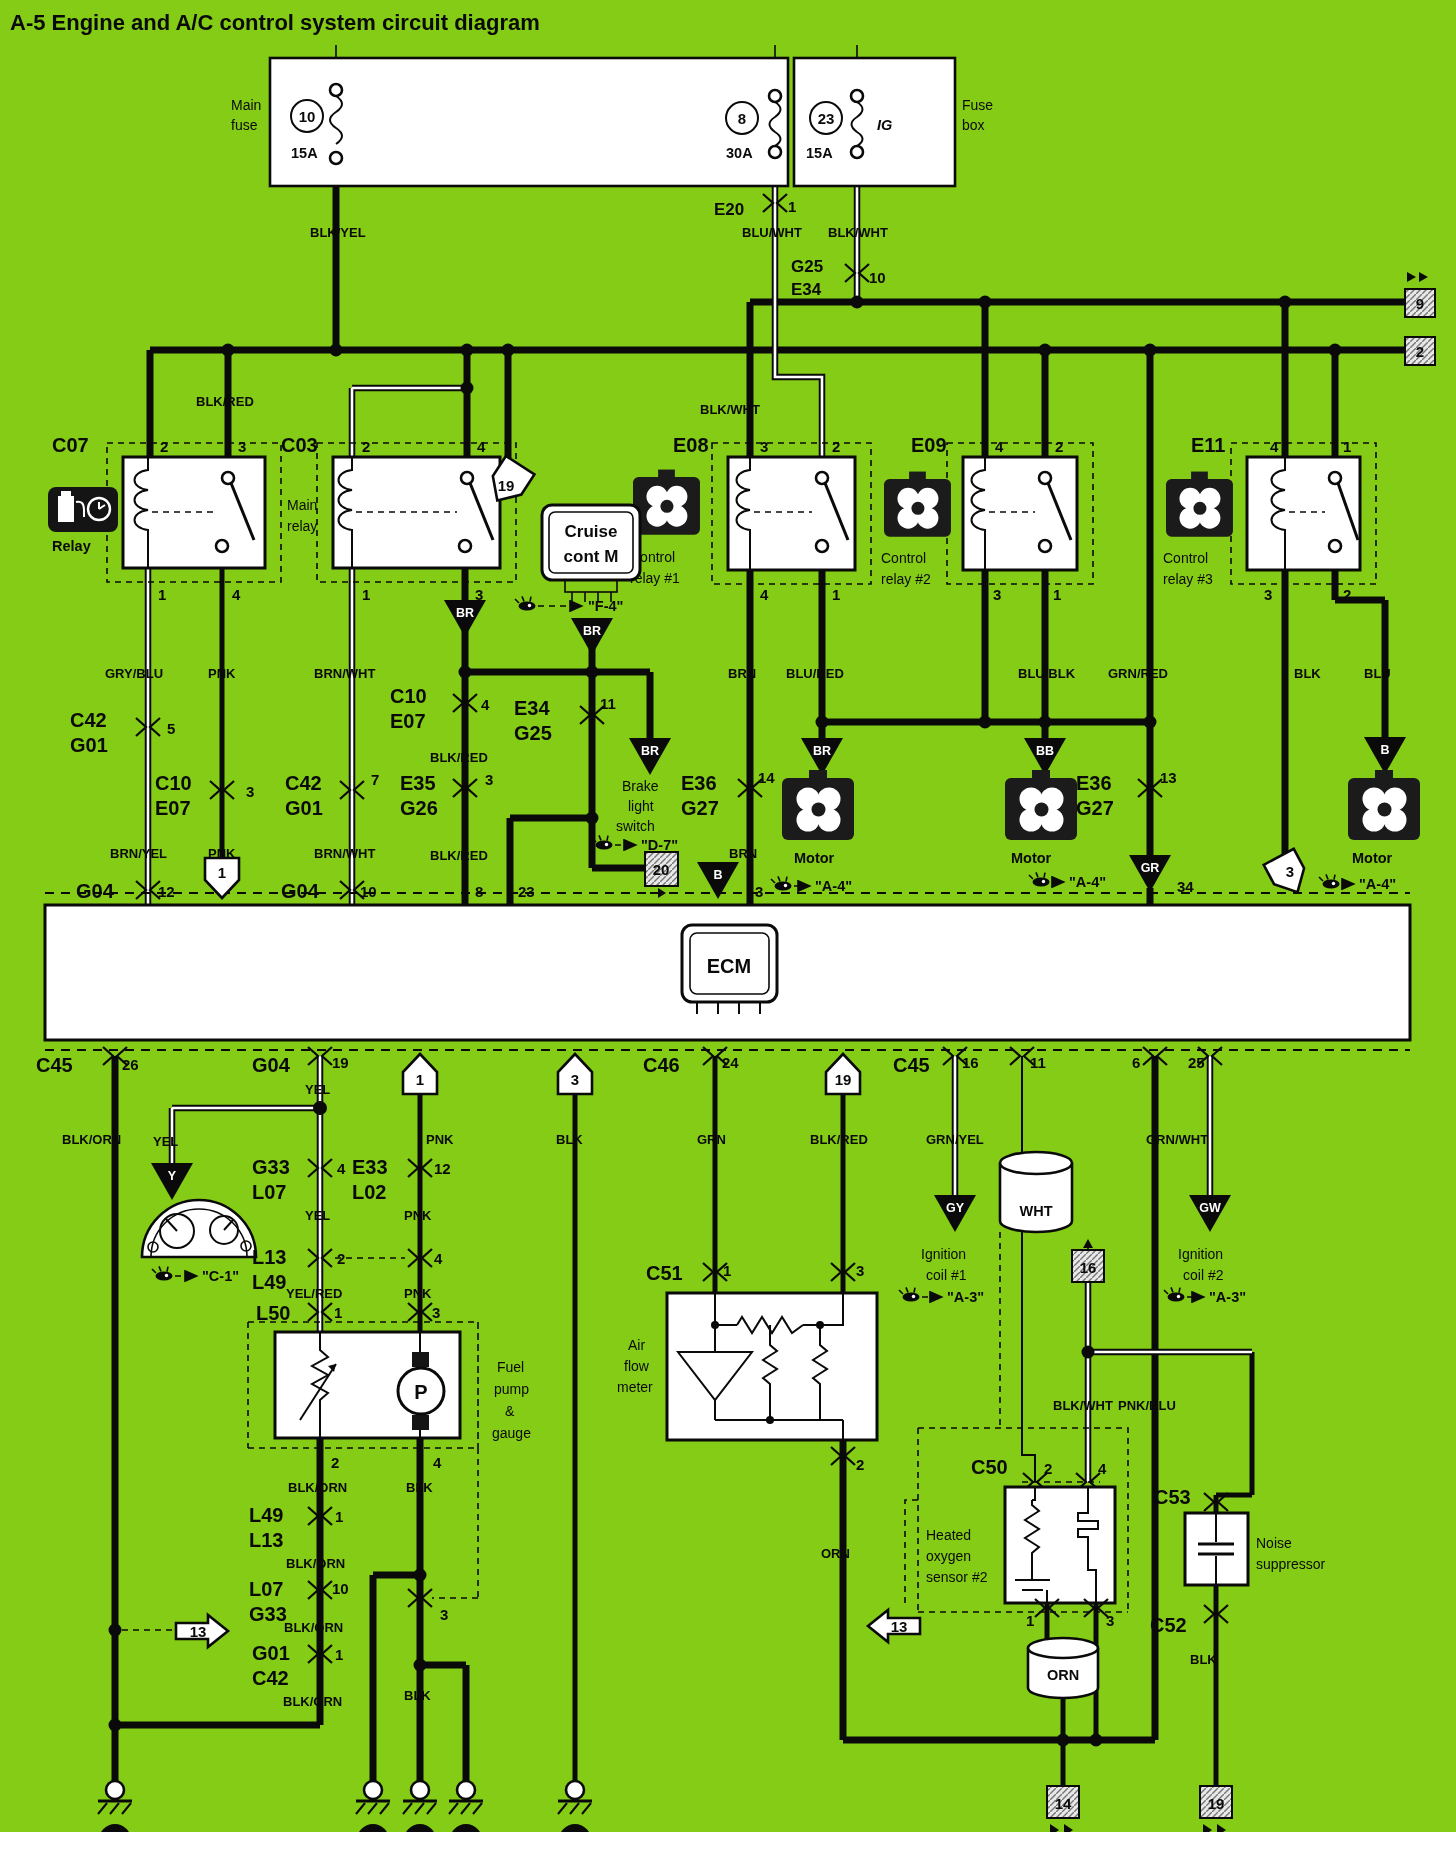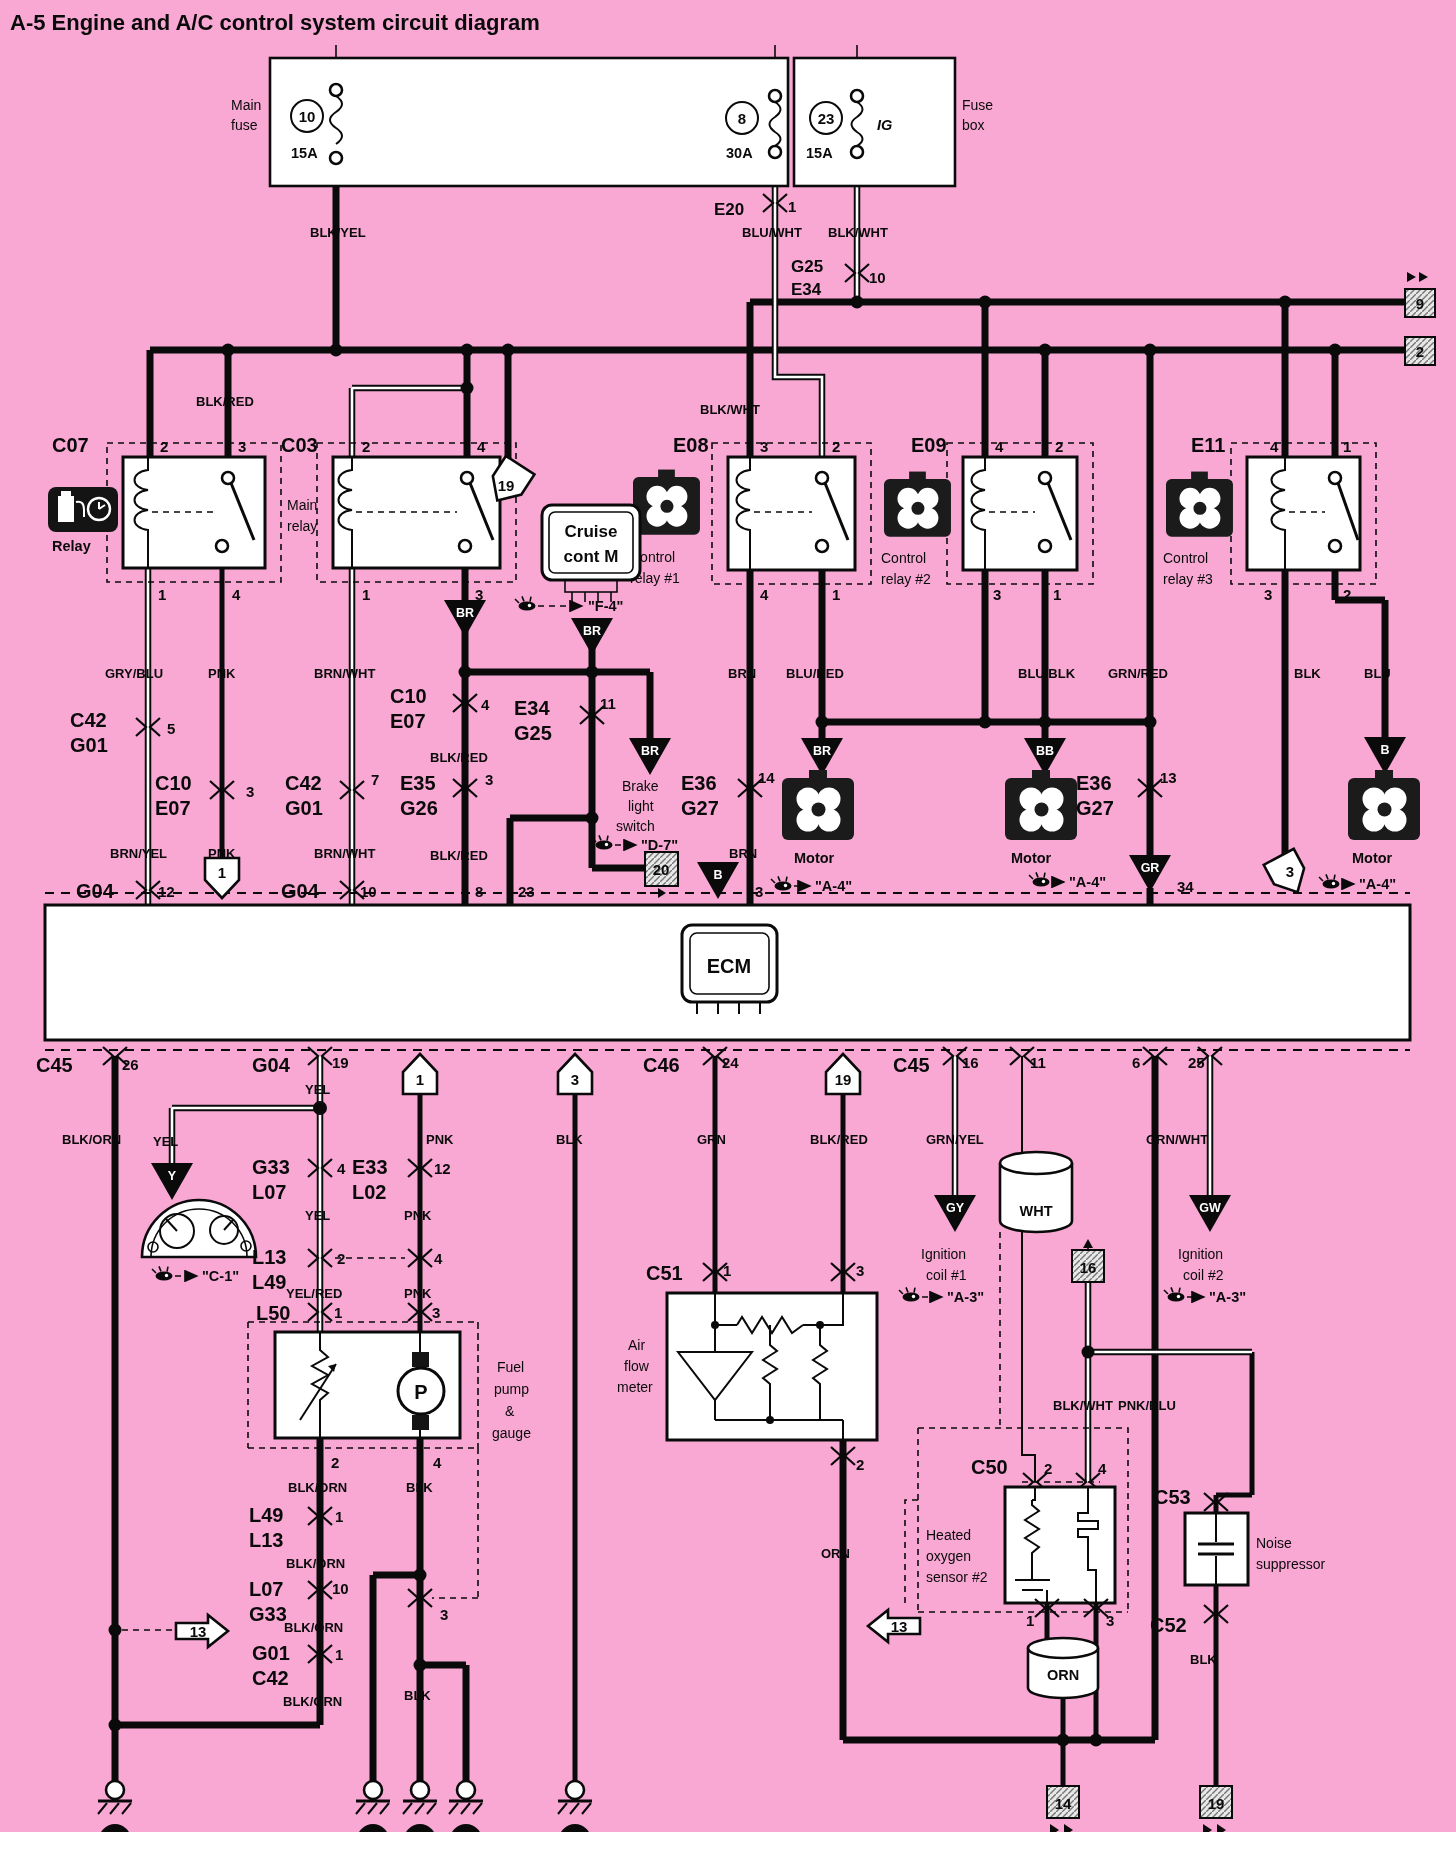--- a/index.html
+++ b/index.html
@@ -1,16 +1,16 @@
 <!DOCTYPE html>
 <html><head>
 <meta charset="utf-8">
 <style>
   html,body{margin:0;padding:0;background:#fff}
-  .page{width:1456px;height:1832px;position:relative;background:#f9a8d4}
+  .page{width:1456px;height:1832px;position:relative;background:#84cc16}
   svg text{font-family:"Liberation Sans",sans-serif;fill:#0a0a0a}
   .ttl{font-size:22px;font-weight:bold}
   .cn{font-size:20px;font-weight:bold}
   .cns{font-size:17px;font-weight:bold}
   .pin{font-size:15px;font-weight:bold}
   .wl{font-size:13px;font-weight:bold}
   .lb{font-size:14px}
   .lbb{font-size:14.5px;font-weight:bold}
   .it{font-style:italic}
   .tw{fill:#fff;font-size:12.5px;font-weight:bold}

